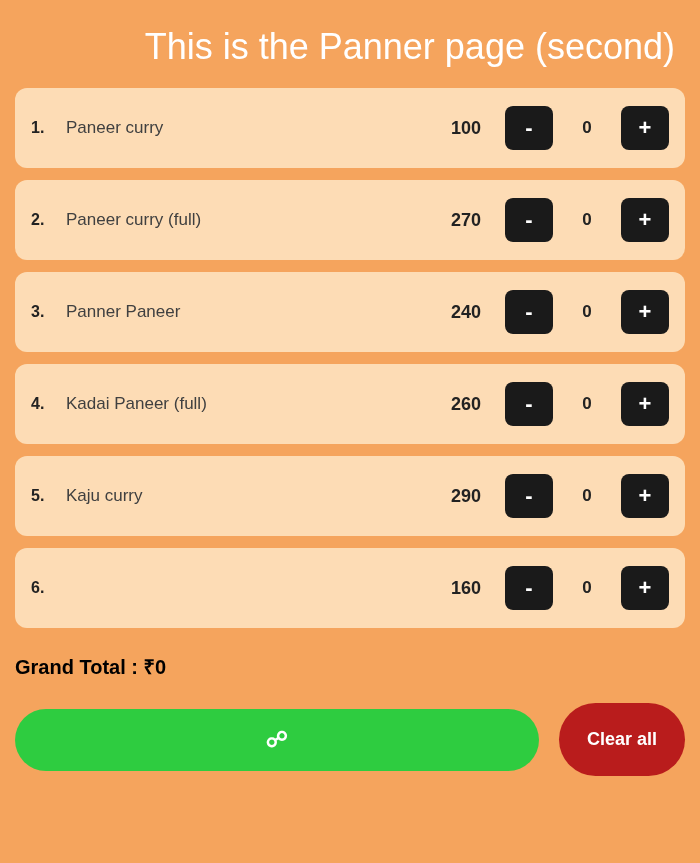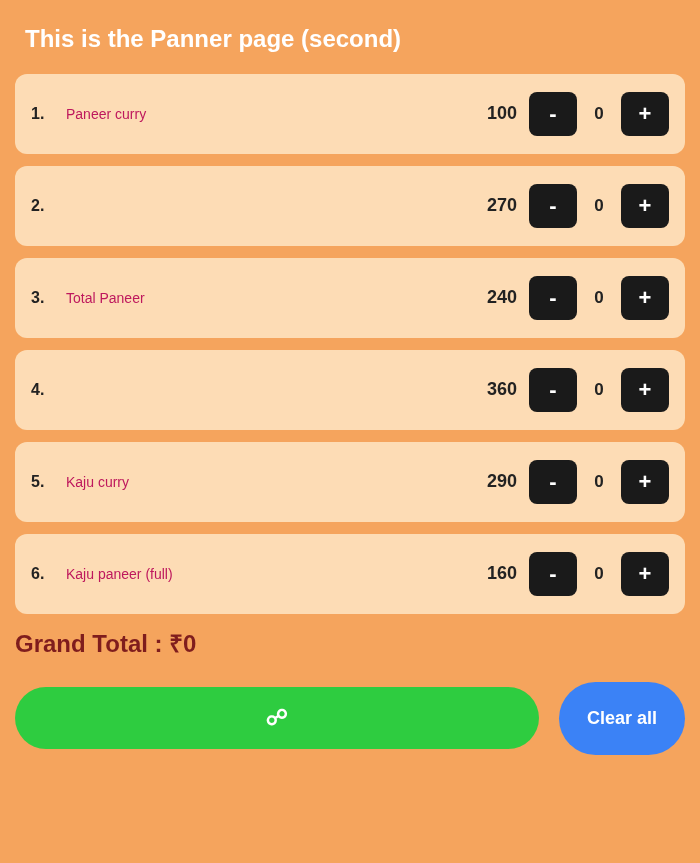--- a/index.html
+++ b/index.html
@@ -11,23 +11,23 @@
     body {
       width: 700px;
       min-height: 863px;
       background-color: #F5A45D;
       font-family: Arial, sans-serif;
       padding: 10px 15px 20px 15px;
     }
 
     .page-title {
       color: white;
-      font-size: 24px;
-      font-weight: bold;
-      text-align: left;
+      font-size: 36px;
+      font-weight: normal;
+      text-align: right;
       padding: 15px 10px 20px 10px;
       line-height: 1.2;
     }
 
     .menu-list {
       display: flex;
       flex-direction: column;
       gap: 12px;
     }
 
@@ -48,29 +48,29 @@
     }
 
     .item-number {
       font-size: 16px;
       font-weight: bold;
       color: #222;
       min-width: 25px;
     }
 
     .item-name {
-      font-size: 14px;
-      color: #be185d;
+      font-size: 17px;
+      color: #404040;
       font-weight: normal;
     }
 
     .item-right {
       display: flex;
       align-items: center;
-      gap: 12px;
+      gap: 24px;
     }
 
     .item-price {
       font-size: 18px;
       font-weight: bold;
       color: #222;
       min-width: 40px;
       text-align: right;
     }
 
@@ -91,24 +91,24 @@
 
     .qty-display {
       font-size: 17px;
       font-weight: bold;
       color: #222;
       min-width: 20px;
       text-align: center;
     }
 
     .grand-total {
-      margin-top: 7px;
-      font-size: 24px;
-      font-weight: bold;
-      color: #7f1d1d;
+      margin-top: 20px;
+      font-size: 20px;
+      font-weight: bold;
+      color: #000000;
       padding: 5px 0;
     }
 
     .bottom-actions {
       display: flex;
       align-items: center;
       gap: 20px;
       margin-top: 18px;
     }
 
@@ -126,21 +126,21 @@
       gap: 8px;
       flex: 1;
       justify-content: center;
     }
 
     .whatsapp-icon {
       font-size: 22px;
     }
 
     .clear-btn {
-      background-color: #3b82f6;
+      background-color: #b91c1c;
       color: white;
       border: none;
       border-radius: 50px;
       padding: 26px 28px;
       font-size: 18px;
       font-weight: bold;
       cursor: pointer;
     }
   </style>
 </head>
@@ -157,67 +157,68 @@
       <div class="item-right">
         <span class="item-price">100</span>
         <button class="qty-btn">-</button>
         <span class="qty-display">0</span>
         <button class="qty-btn">+</button>
       </div>
     </div>
     <div class="menu-item">
       <div class="item-left">
         <span class="item-number">2.</span>
+        <span class="item-name">Paneer curry (full)</span>
       </div>
       <div class="item-right">
         <span class="item-price">270</span>
         <button class="qty-btn">-</button>
         <span class="qty-display">0</span>
         <button class="qty-btn">+</button>
       </div>
     </div>
     <div class="menu-item">
       <div class="item-left">
         <span class="item-number">3.</span>
-        <span class="item-name">Total Paneer</span>
+        <span class="item-name">Panner Paneer</span>
       </div>
       <div class="item-right">
         <span class="item-price">240</span>
         <button class="qty-btn">-</button>
         <span class="qty-display">0</span>
         <button class="qty-btn">+</button>
       </div>
     </div>
     <div class="menu-item">
       <div class="item-left">
         <span class="item-number">4.</span>
-      </div>
-      <div class="item-right">
-        <span class="item-price">360</span>
+        <span class="item-name">Kadai Paneer (full)</span>
+      </div>
+      <div class="item-right">
+        <span class="item-price">260</span>
         <button class="qty-btn">-</button>
         <span class="qty-display">0</span>
         <button class="qty-btn">+</button>
       </div>
     </div>
     <div class="menu-item">
       <div class="item-left">
         <span class="item-number">5.</span>
         <span class="item-name">Kaju curry</span>
       </div>
       <div class="item-right">
         <span class="item-price">290</span>
         <button class="qty-btn">-</button>
         <span class="qty-display">0</span>
         <button class="qty-btn">+</button>
       </div>
     </div>
     <div class="menu-item">
       <div class="item-left">
         <span class="item-number">6.</span>
-        <span class="item-name">Kaju paneer (full)</span>
       </div>
       <div class="item-right">
         <span class="item-price">160</span>
         <button class="qty-btn">-</button>
         <span class="qty-display">0</span>
         <button class="qty-btn">+</button>
       </div>
     </div>
   </div>
 

